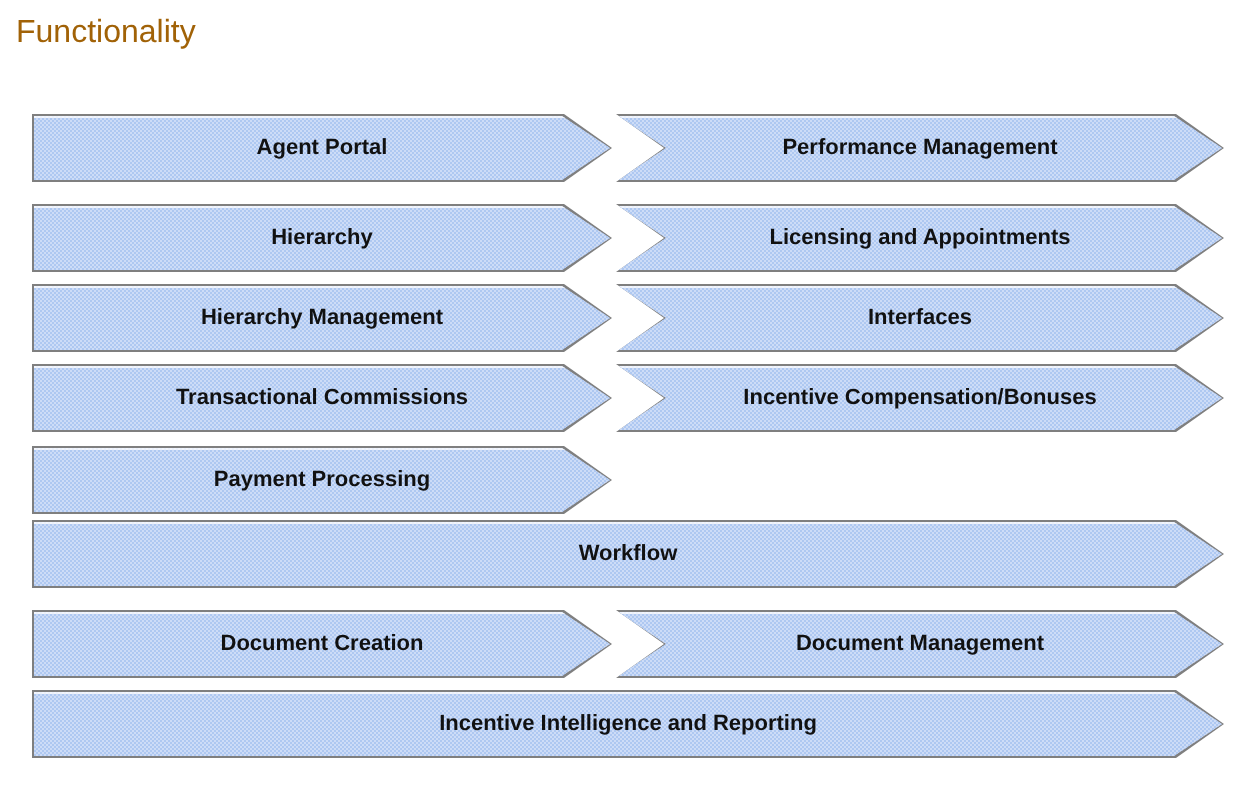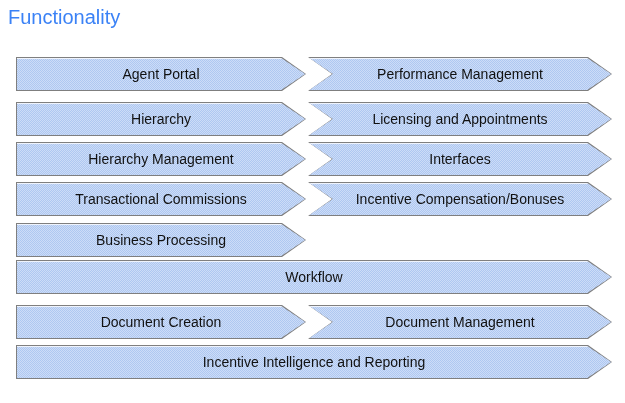--- a/index.html
+++ b/index.html
@@ -5,23 +5,23 @@
   html,body{margin:0;padding:0;background:#ffffff;}
   .canvas{
     position:relative;
     width:625px;height:403px;
     background:#ffffff;
     font-family:"Liberation Sans", sans-serif;
     overflow:hidden;
   }
   .page-title{
     position:absolute;left:8px;top:5px;
-    font-size:20px;line-height:24px;
+    font-size:16px;line-height:24px;
     font-weight:400;
-    color:#3b82f6;
+    color:#a16207;
     margin:0;
   }
   .rows{position:absolute;inset:0;}
   .row{position:absolute;left:0;width:625px;height:34px;}
   .arrow{
     position:absolute;top:0;height:100%;
     background:#7f7f7f; 
   }
   .shape-pt{ 
     clip-path:polygon(0 0, calc(100% - 24px) 0, 100% 50%, calc(100% - 24px) 100%, 0 100%);
@@ -35,23 +35,24 @@
     background-image:
       linear-gradient(45deg,#aec8f1 25%,transparent 25%,transparent 75%,#aec8f1 75%),
       linear-gradient(45deg,#aec8f1 25%,transparent 25%,transparent 75%,#aec8f1 75%);
     background-size:2px 2px;
     background-position:0 0,1px 1px;
     box-shadow:inset 0 1px 0 rgba(255,255,255,.75);
   }
   .lbl{
     position:absolute;inset:0;
     display:flex;align-items:center;justify-content:center;
-    font-size:14px;color:#111111;
+    font-size:11px;color:#111111;
     white-space:nowrap;
     pointer-events:none;
+    font-weight:bold;
   }
   
   .a-left {left:16px;width:290px;}
   .a-right{left:308px;width:304px;text-align:center;}
   .a-full {left:16px;width:596px;}
 </style>
 </head>
 <body>
 
 <div class="canvas">
@@ -99,21 +100,21 @@
       </div>
       <div class="arrow shape-notch a-right">
         <div class="fill shape-notch"></div>
         <span class="lbl">Interfaces</span>
       </div>
     </div>
 
     <div class="row" style="top:223px">
       <div class="arrow shape-pt a-left">
         <div class="fill shape-pt"></div>
-        <span class="lbl">Business Processing</span>
+        <span class="lbl">Payment Processing</span>
       </div>
     </div>
 
     <div class="row" style="top:260px">
       <div class="arrow shape-pt a-full">
         <div class="fill shape-pt"></div>
         <span class="lbl">Workflow</span>
       </div>
     </div>
 

